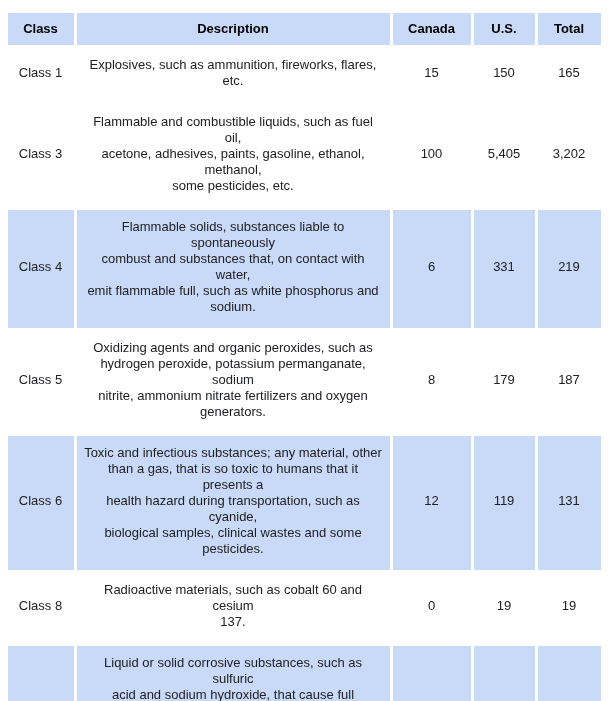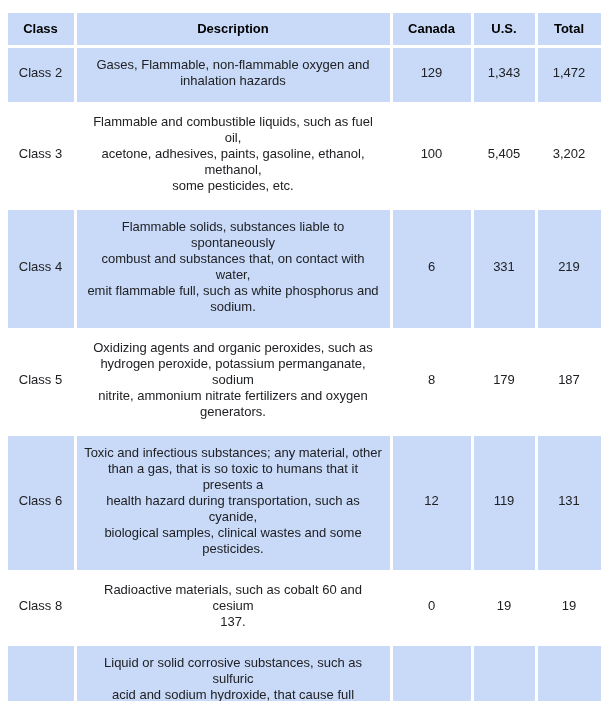--- a/index.html
+++ b/index.html
@@ -68,27 +68,26 @@
     <thead>
       <tr>
         <th>Class</th>
         <th>Description</th>
         <th>Canada</th>
         <th>U.S.</th>
         <th>Total</th>
       </tr>
     </thead>
     <tbody>
-      <tr class="striped">
-        <td class="cls">Class 2</td>
-        <td class="desc">Gases, Flammable, non-flammable oxygen and
-inhalation hazards</td>
-        <td class="num">129</td>
-        <td class="num">1,343</td>
-        <td class="num">1,472</td>
+      <tr>
+        <td class="cls">Class 1</td>
+        <td class="desc">Explosives, such as ammunition, fireworks, flares, etc.</td>
+        <td class="num">15</td>
+        <td class="num">150</td>
+        <td class="num">165</td>
       </tr>
       <tr>
         <td class="cls">Class 3</td>
         <td class="desc">Flammable and combustible liquids, such as fuel oil,
 acetone, adhesives, paints, gasoline, ethanol, methanol,
 some pesticides, etc.</td>
         <td class="num">100</td>
         <td class="num">5,405</td>
         <td class="num">3,202</td>
       </tr>

